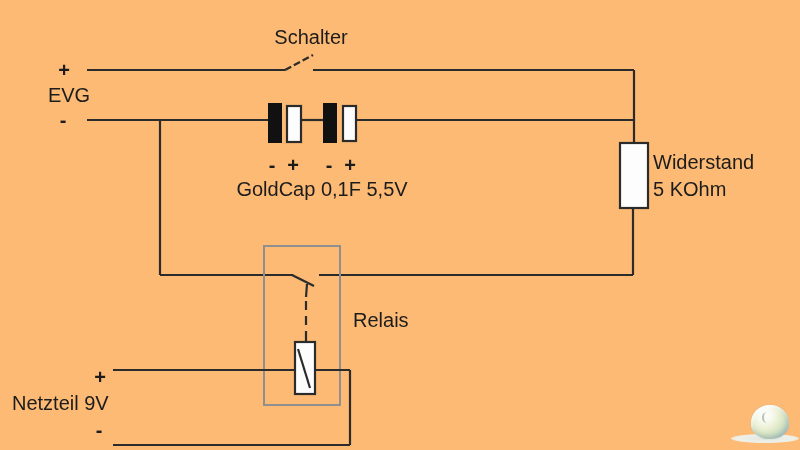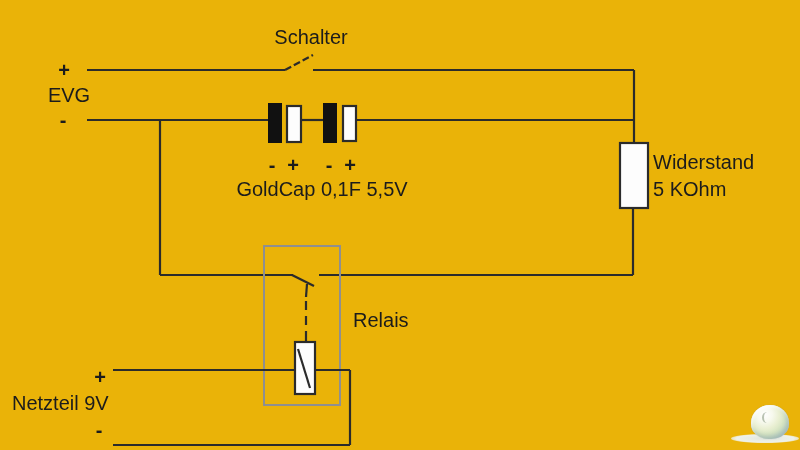--- a/index.html
+++ b/index.html
@@ -4,21 +4,21 @@
 <style>
   html, body {
     margin: 0;
     padding: 0;
     background: #e8e8e8;
   }
   .stage {
     position: relative;
     width: 800px;
     height: 450px;
-    background: #eab308;
+    background: #fdba74;
     overflow: hidden;
     font-family: "Liberation Sans", sans-serif;
   }
   .stage svg {
     position: absolute;
     left: 0;
     top: 0;
     display: block;
   }
   svg text {

